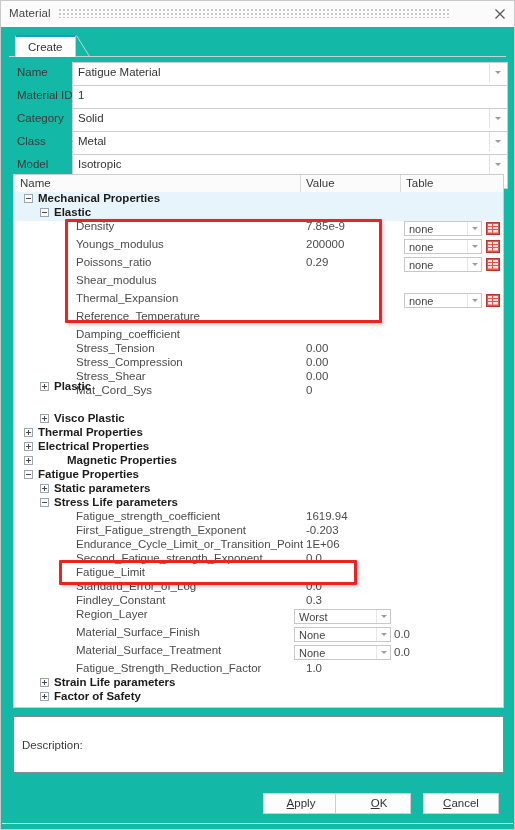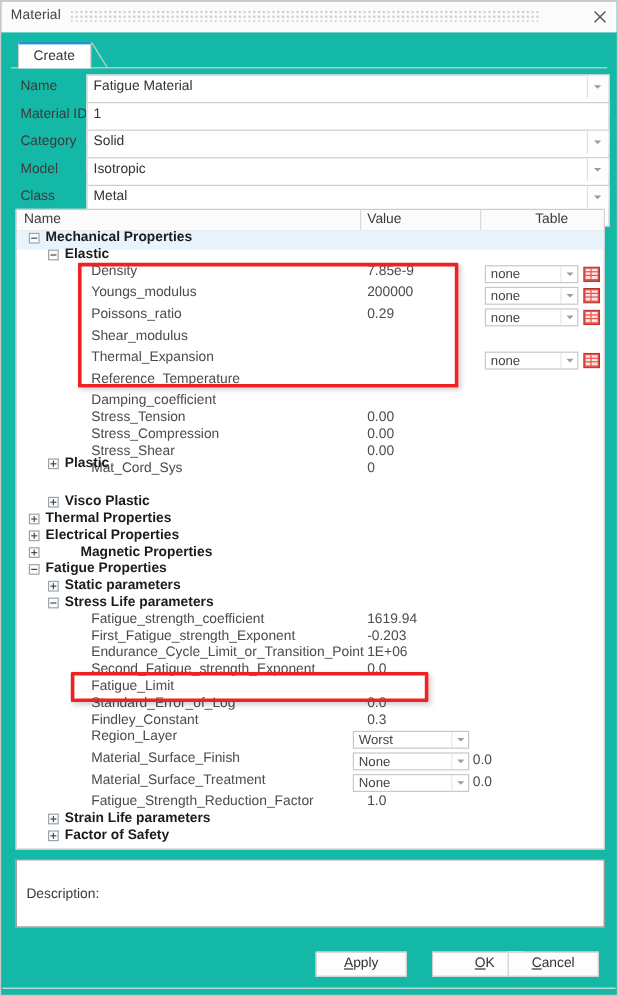--- a/index.html
+++ b/index.html
@@ -372,47 +372,47 @@
 
     <div class="frow">
       <div class="flabel">Category</div>
       <div class="finput">
         <div class="fval">Solid</div>
         <div class="fcombo-arrow"></div>
       </div>
     </div>
 
     <div class="frow">
+      <div class="flabel">Class</div>
+      <div class="finput">
+        <div class="fval">Metal</div>
+        <div class="fcombo-arrow"></div>
+      </div>
+    </div>
+
+    <div class="frow">
       <div class="flabel">Model</div>
       <div class="finput">
         <div class="fval">Isotropic</div>
         <div class="fcombo-arrow"></div>
       </div>
     </div>
 
-    <div class="frow">
-      <div class="flabel">Class</div>
-      <div class="finput">
-        <div class="fval">Metal</div>
-        <div class="fcombo-arrow"></div>
-      </div>
-    </div>
-
   </div>
 
   <div class="treepanel">
     <div class="tree-header">
       <div class="th" style="left:6px;">Name</div>
       <div class="th" style="left:292px;">Value</div>
-      <div class="th" style="left:392px;margin-left:40px;">Table</div>
+      <div class="th" style="left:392px;">Table</div>
       <div class="th-div" style="left:286px;"></div>
       <div class="th-div" style="left:386px;"></div>
     </div>
     <div class="tree-body" id="tree-body">
-        <div class="trow sel" style="top: 0px; height: 16px;">
+        <div class="trow sel" style="top: 0px; height: 29px;">
           <div class="texp" style="left: 10px;"></div>
           <div class="tname grp" style="left: 24px;">Mechanical Properties</div>
         </div>
         <div class="trow" style="top: 14px; height: 14px;">
           <div class="texp" style="left: 26px;"></div>
           <div class="tname grp" style="left: 40px;">Elastic</div>
         </div>
         <div class="trow" style="top: 28px; height: 18px;">
           <div class="tname" style="left: 62px;">Density</div>
           <div class="tvalue">7.85e-9</div>
@@ -613,21 +613,21 @@
   <div class="redbox" style="left:64px; top:218px; width:317px; height:104px;"></div>
   <div class="redbox" style="left:58px; top:559px; width:298px; height:25px;"></div>
 
   <div class="descbox">
     <div class="desclabel">Description:</div>
   </div>
 
   <div class="btn" style="left:262px;">
     <span class="mn">A</span><span>pply</span>
   </div>
-  <div class="btn" style="left:359px;padding-left:12px;">
+  <div class="btn" style="left:334px;padding-left:12px;">
     <span class="mn">O</span><span>K</span>
   </div>
   <div class="btn" style="left:422px;">
     <span class="mn">C</span><span>ancel</span>
   </div>
 
   <div class="bottomline"></div>
 
 </div>
 

